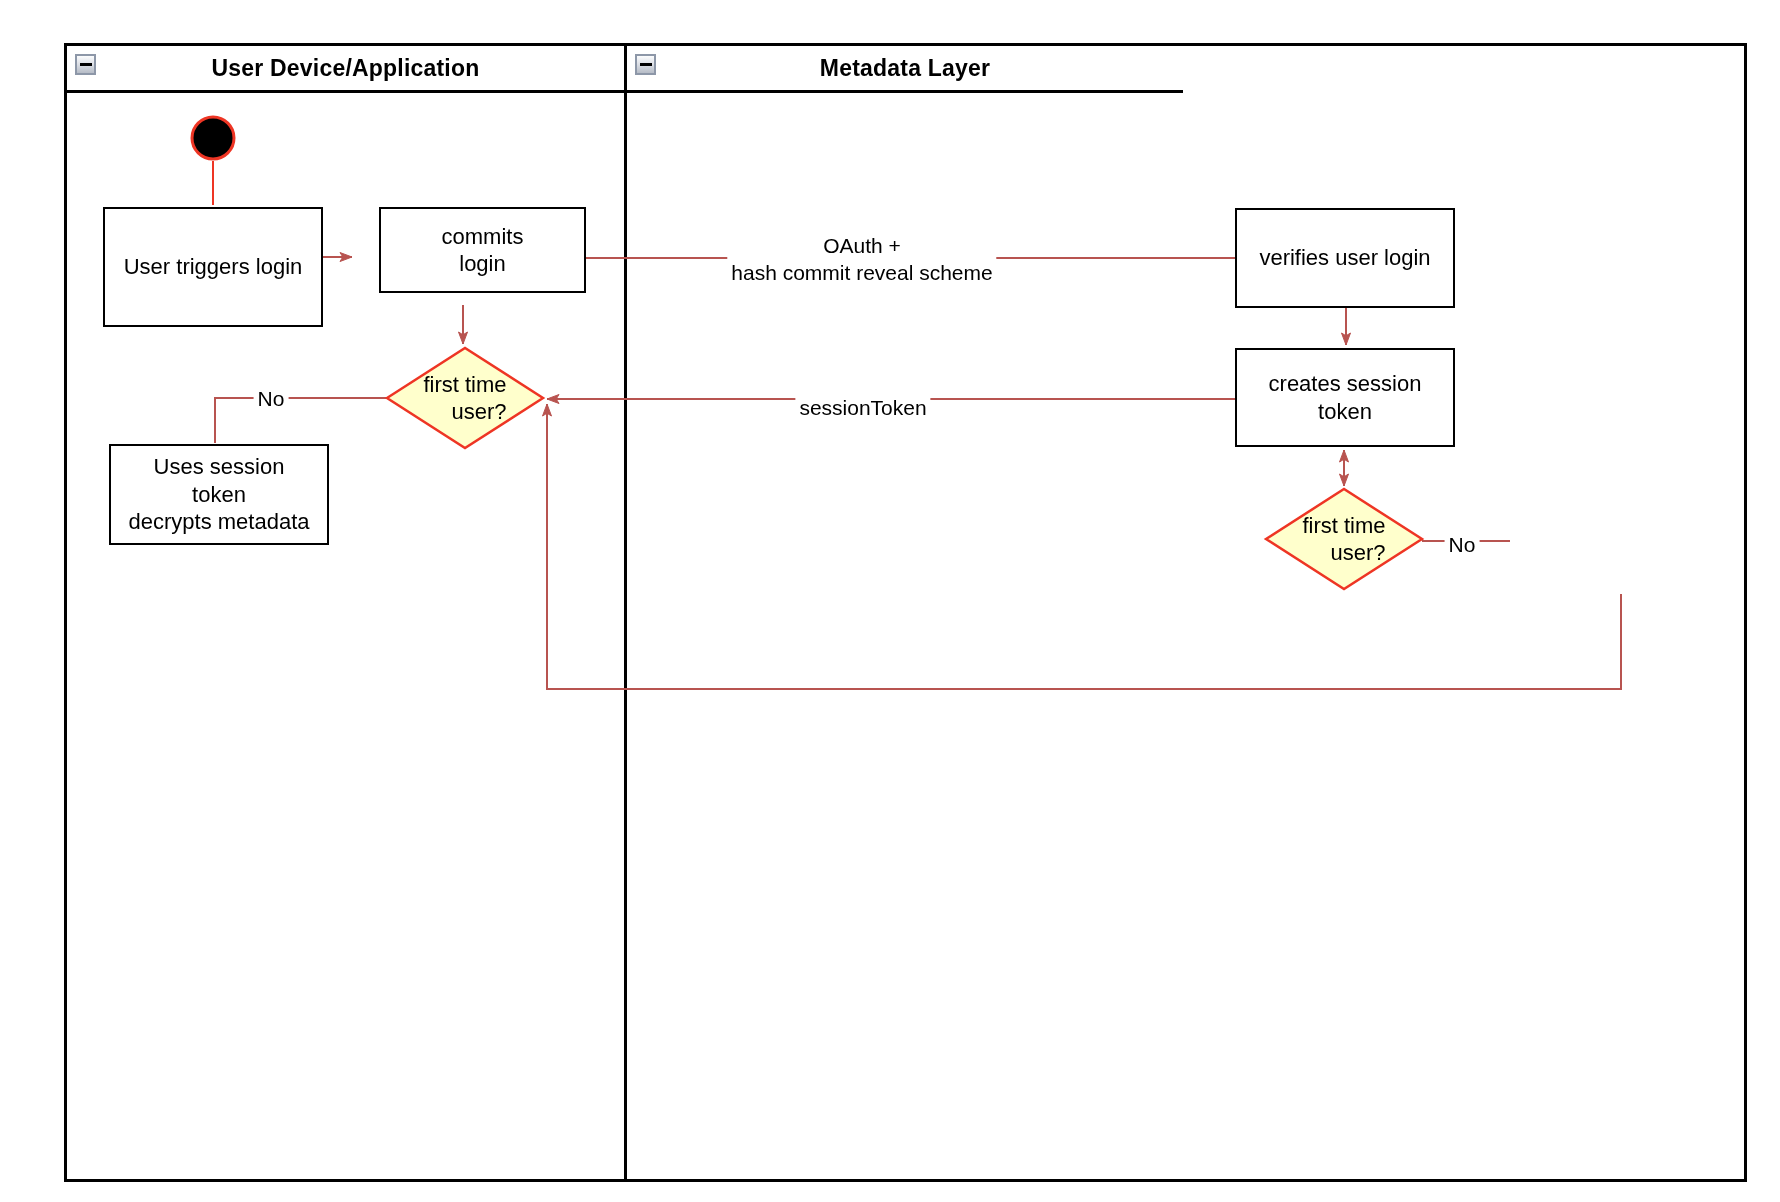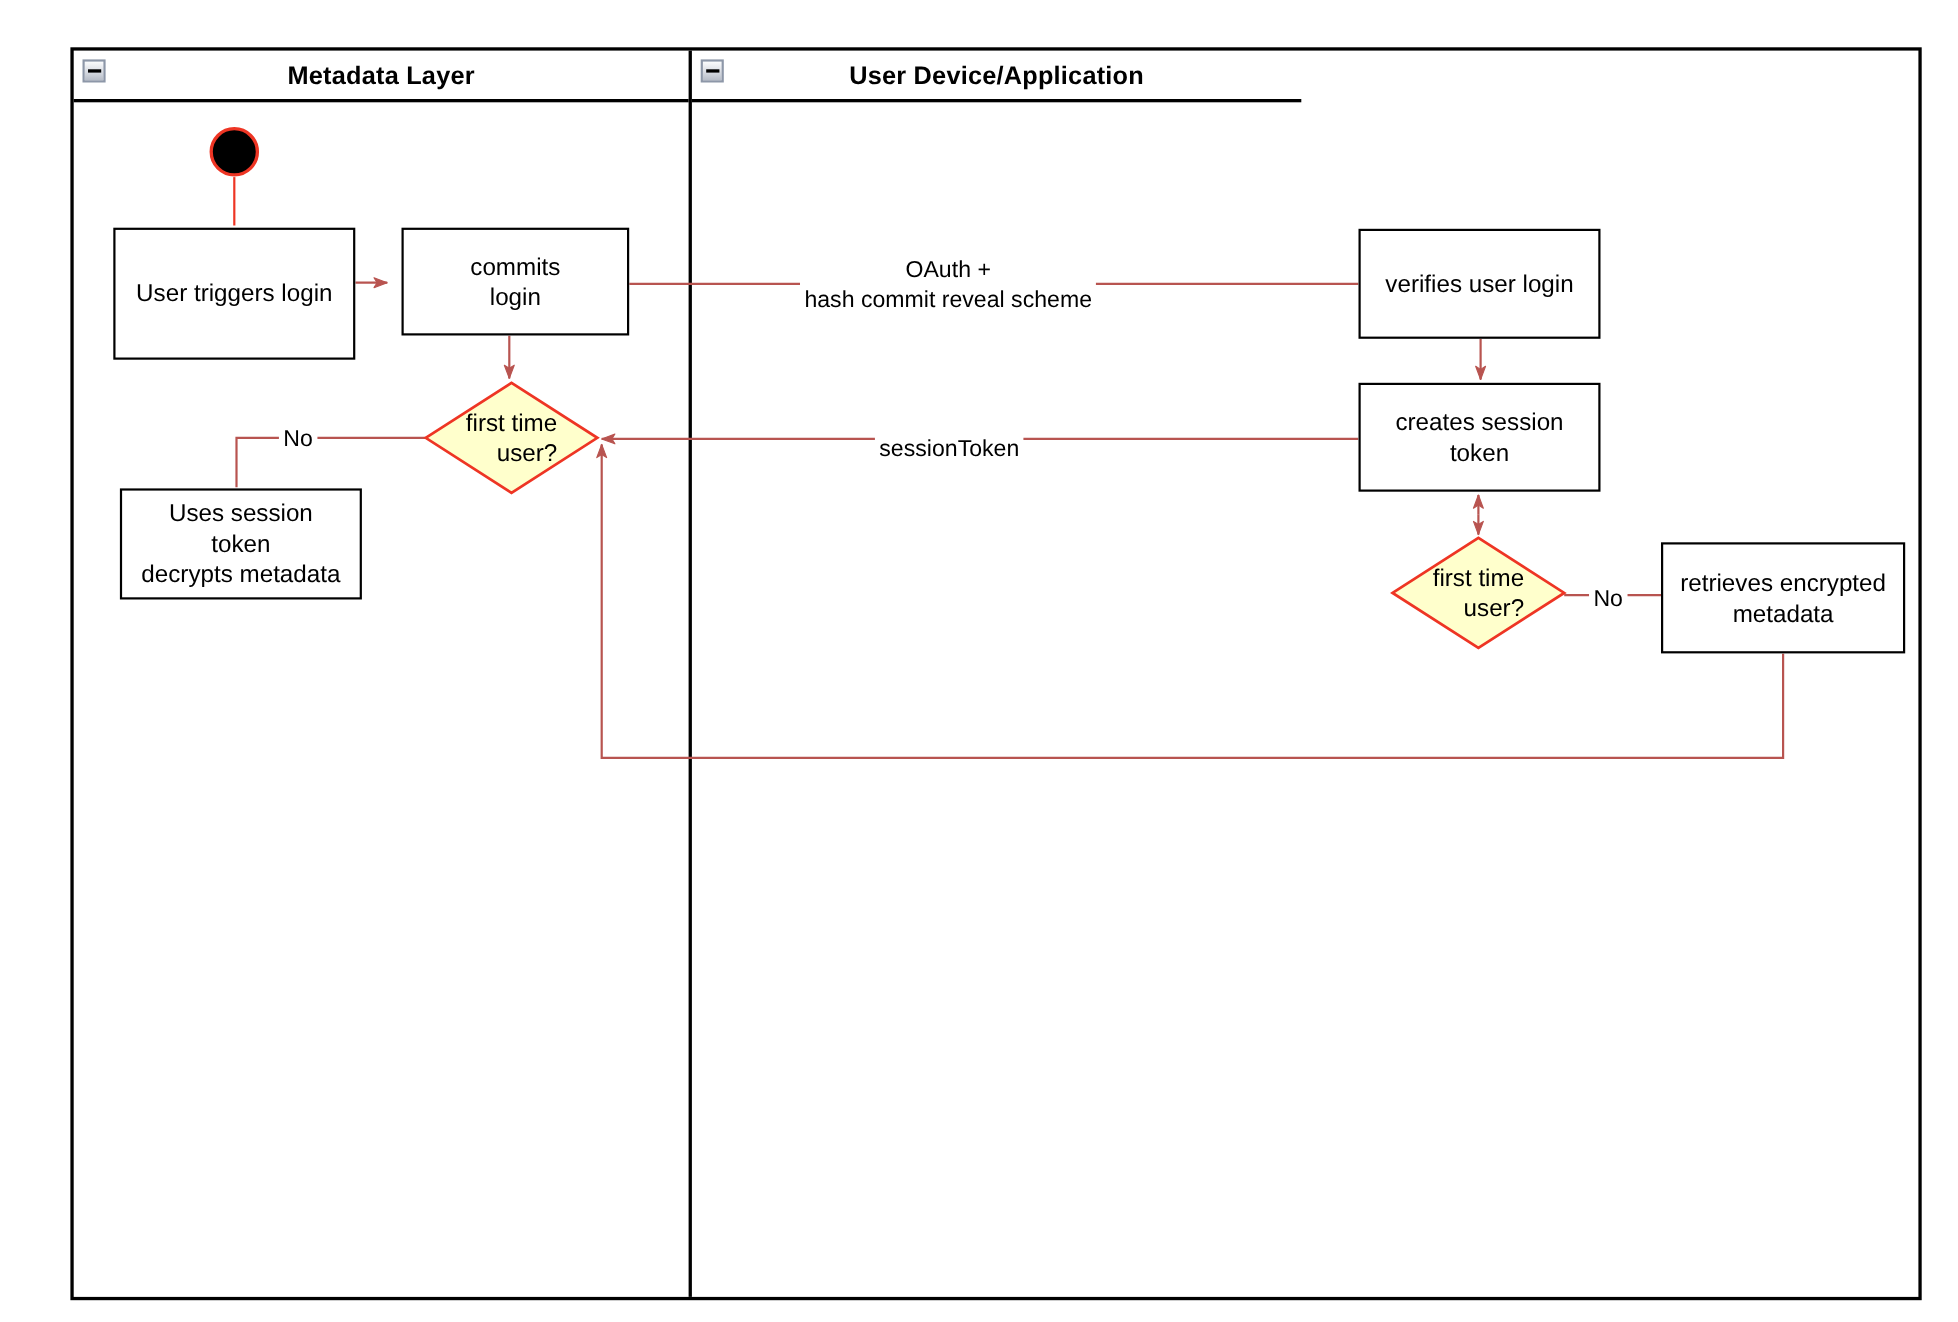--- a/index.html
+++ b/index.html
@@ -46,34 +46,34 @@
     position:absolute;transform:translate(-50%,-50%);background:#fff;padding:0 4px;
     text-align:center;font-size:21px;line-height:1.3;white-space:pre-line;
   }
 </style>
 </head>
 <body>
 
 <div class="canvas">
 
   <div class="pool">
+    <div class="lane" style="width:557px">
+      <div class="lane-header">
+        <div class="collapse-btn">
+          <span class="minus"></span>
+        </div>
+        <div class="lane-title">User Device/Application</div>
+      </div>
+    </div>
     <div class="lane" style="width:559px">
       <div class="lane-header">
         <div class="collapse-btn">
           <span class="minus"></span>
         </div>
         <div class="lane-title">Metadata Layer</div>
-      </div>
-    </div>
-    <div class="lane" style="width:557px">
-      <div class="lane-header">
-        <div class="collapse-btn">
-          <span class="minus"></span>
-        </div>
-        <div class="lane-title">User Device/Application</div>
       </div>
     </div>
   </div>
 
   <svg class="overlay" width="1780" height="1202" viewBox="0 0 1780 1202">
     <defs>
       <marker id="arrow" viewBox="0 0 14 11" refX="13" refY="5.5" markerWidth="14" markerHeight="11" orient="auto" markerUnits="userSpaceOnUse">
         <path class="arrowhead" d="M1,1 L13,5.5 L1,10 L3.8,5.5 Z"></path>
       </marker>
     </defs>
@@ -90,30 +90,28 @@
     <path class="edge" d="M1235,399 L547,399" marker-end="url(#arrow)"></path>
     <path class="edge" d="M387,398 L215,398 L215,443"></path>
     <path class="edge" d="M1422,541 L1510,541"></path>
     <path class="edge" d="M1621,594 L1621,689 L547,689 L547,404" marker-end="url(#arrow)"></path>
 
     <polygon class="decision" points="387,398 465,348 543,398 465,448"></polygon>
     <polygon class="decision" points="1266,539 1344,489 1422,539 1344,589"></polygon>
   </svg>
 
   <div class="node" style="left:103px;top:207px;width:220px;height:120px">User triggers login</div>
-  <div class="node" style="left:365px;top:207px;width:207px;height:98px">commits
+  <div class="node" style="left:379px;top:207px;width:207px;height:86px">commits
 login</div>
   <div class="node" style="left:109px;top:444px;width:220px;height:101px">Uses session
 token
 decrypts metadata</div>
   <div class="node" style="left:1235px;top:208px;width:220px;height:100px">verifies user login</div>
   <div class="node" style="left:1235px;top:348px;width:220px;height:99px">creates session
 token</div>
-  <div class="node" style="left:1510px;top:493px;width:222px;height:101px">retrieves encrypted
-metadata</div>
 
   <div class="diamond-label" style="left:465px;top:398px">first time
 user?</div>
   <div class="diamond-label" style="left:1344px;top:539px">first time
 user?</div>
 
   <div class="edge-label" style="left:862px;top:259px">OAuth +
 hash commit reveal scheme</div>
   <div class="edge-label" style="left:863px;top:408px">sessionToken</div>
   <div class="edge-label" style="left:271px;top:399px">No</div>

